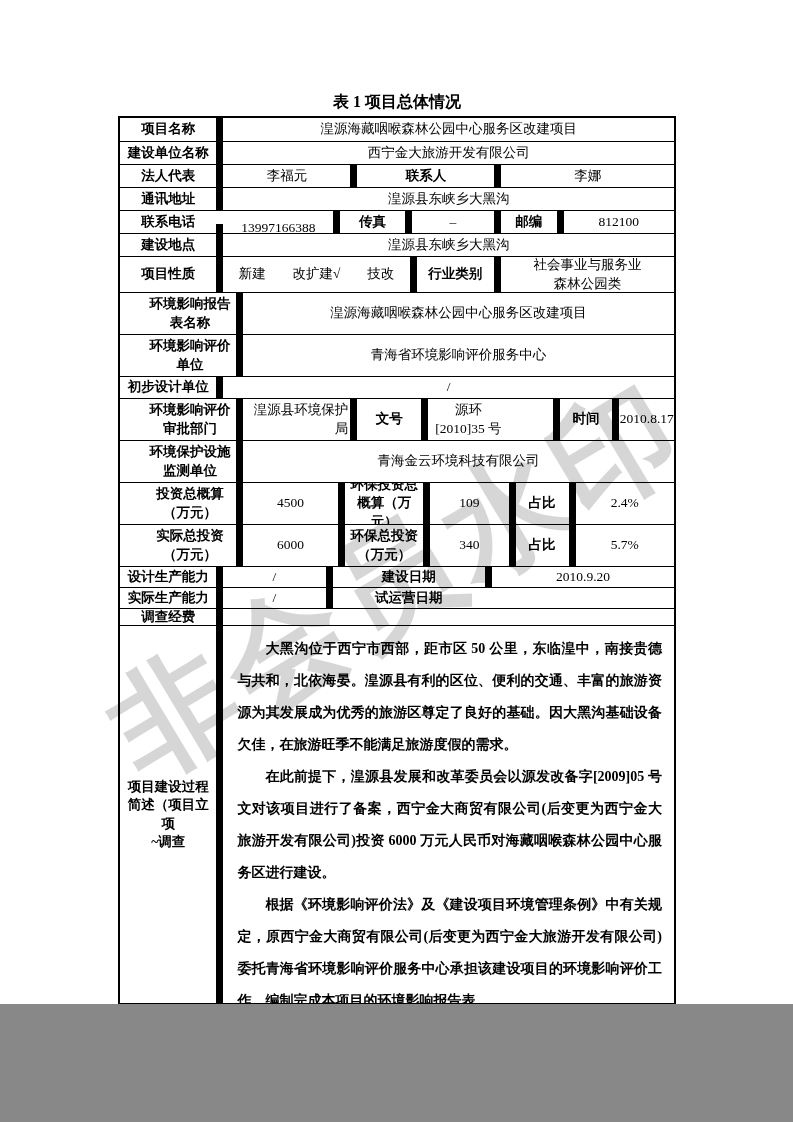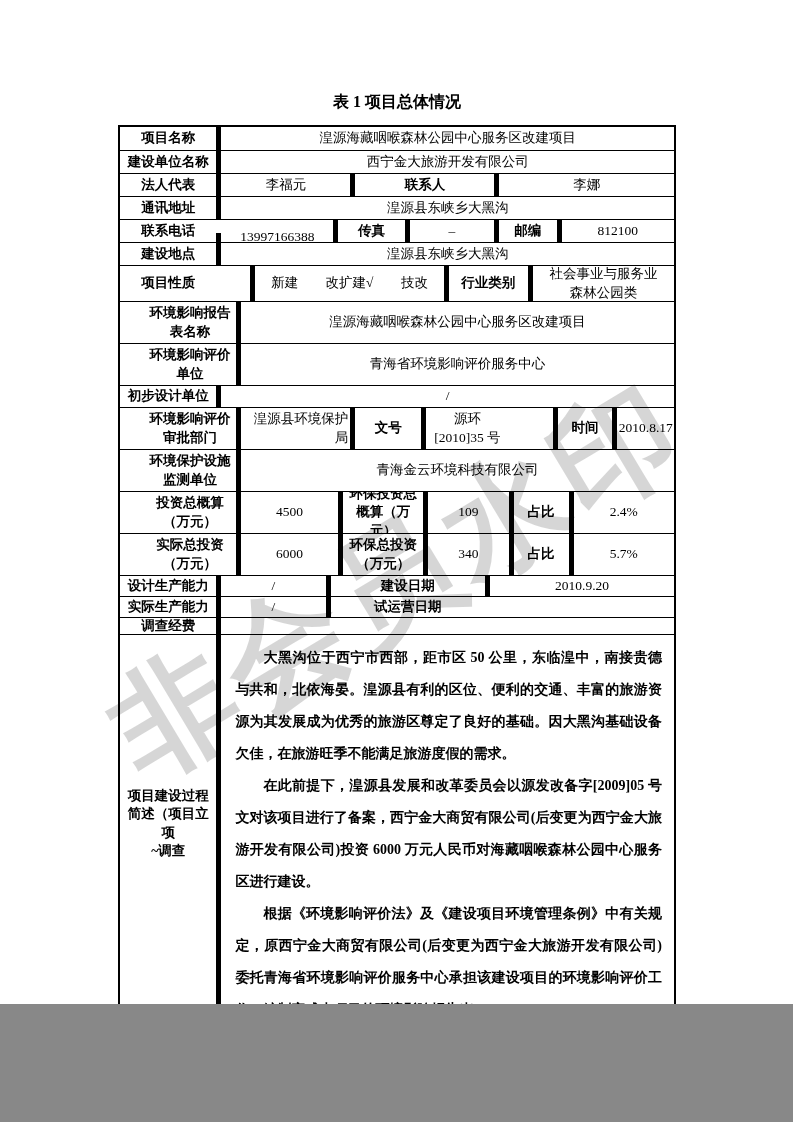--- a/index.html
+++ b/index.html
@@ -16,38 +16,38 @@
   .doc-title {
     position:absolute;
     top:92px; left:118px; width:558px;
     text-align:center;
     font-size:16px;
     font-weight:bold;
     font-family:"Liberation Serif", serif;
   }
   .tbl {
     position:absolute;
-    top:125px; left:118px;
+    top:116px; left:118px;
     width:558px; height:889px;
     border:2px solid #000;
     display:flex;
     flex-direction:column;
     font-size:13.5px;
   }
   .row { display:flex; flex:0 0 auto; min-height:0; }
   .row + .row { border-top:1px solid #000; }
   .cell {
     display:flex; align-items:center; justify-content:center;
     text-align:center;
     padding:1px 2px;
     line-height:1.35;
     white-space:pre-line;
     overflow:hidden;
   }
-  .cell + .cell { border-left:5px solid #000000; }
+  .cell + .cell { border-left:7px solid #000000; }
   .lab { font-weight:bold; }
   .c-label { flex:0 0 17.4%; }
   .c-rest  { flex:1 1 au%; flex:1; }
 
   
   .h23 { height:23px; }
   .h36 { height:36px; }
   .h42 { height:42px;padding-left:24px; }
   .h22 { height:22px;font-family:Liberation Serif, serif; }
   .h21 { height:21px; }
@@ -56,21 +56,21 @@
 
   
   .w-legal-v  { flex:0 0 24.2%; }
   .w-legal-cl { flex:0 0 26%; }
   
   .w-ph-v  { flex:0 0 21.1%;margin-top:13px; }
   .w-ph-fl { flex:0 0 12.9%; }
   .w-ph-fv { flex:0 0 16.1%; }
   .w-ph-zl { flex:0 0 11.3%; }
   
-  .w-nat-opts { flex:0 0 34.9%;margin-left:34px; }
+  .w-nat-opts { flex:0 0 34.9%; }
   .w-nat-il   { flex:0 0 15.2%; }
   
   .w-ap-v  { flex:0 0 21.5%;text-align:right; }
   .w-ap-dl { flex:0 0 13.4%; }
   .w-ap-dv { flex:0 0 16.5%; }
   .w-ap-tl { flex:0 0 11.3%;margin-left:44px; }
   
   .w-inv-v  { flex:0 0 19.2%; }
   .w-inv-el { flex:0 0 16.1%; }
   .w-inv-ev { flex:0 0 16.1%; }

